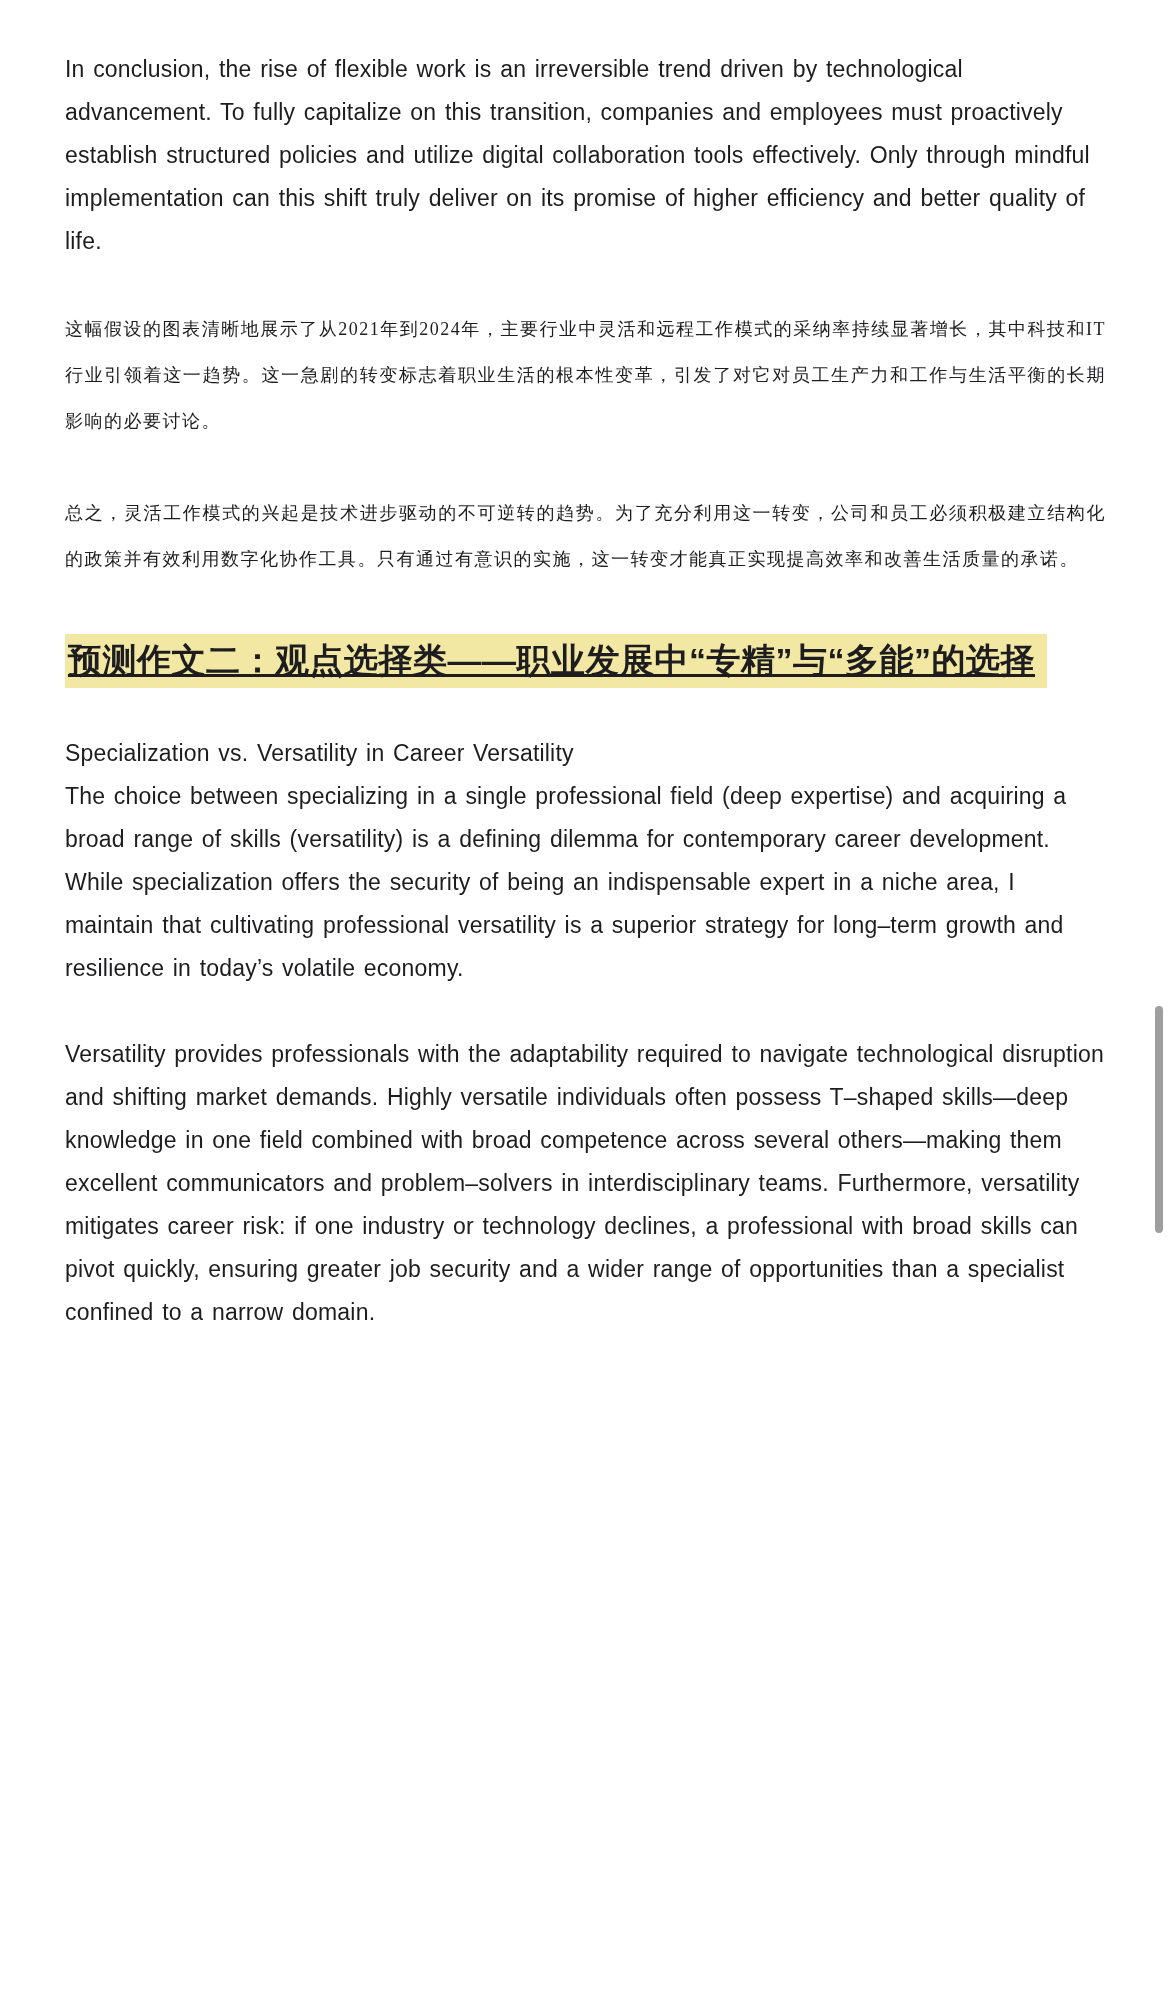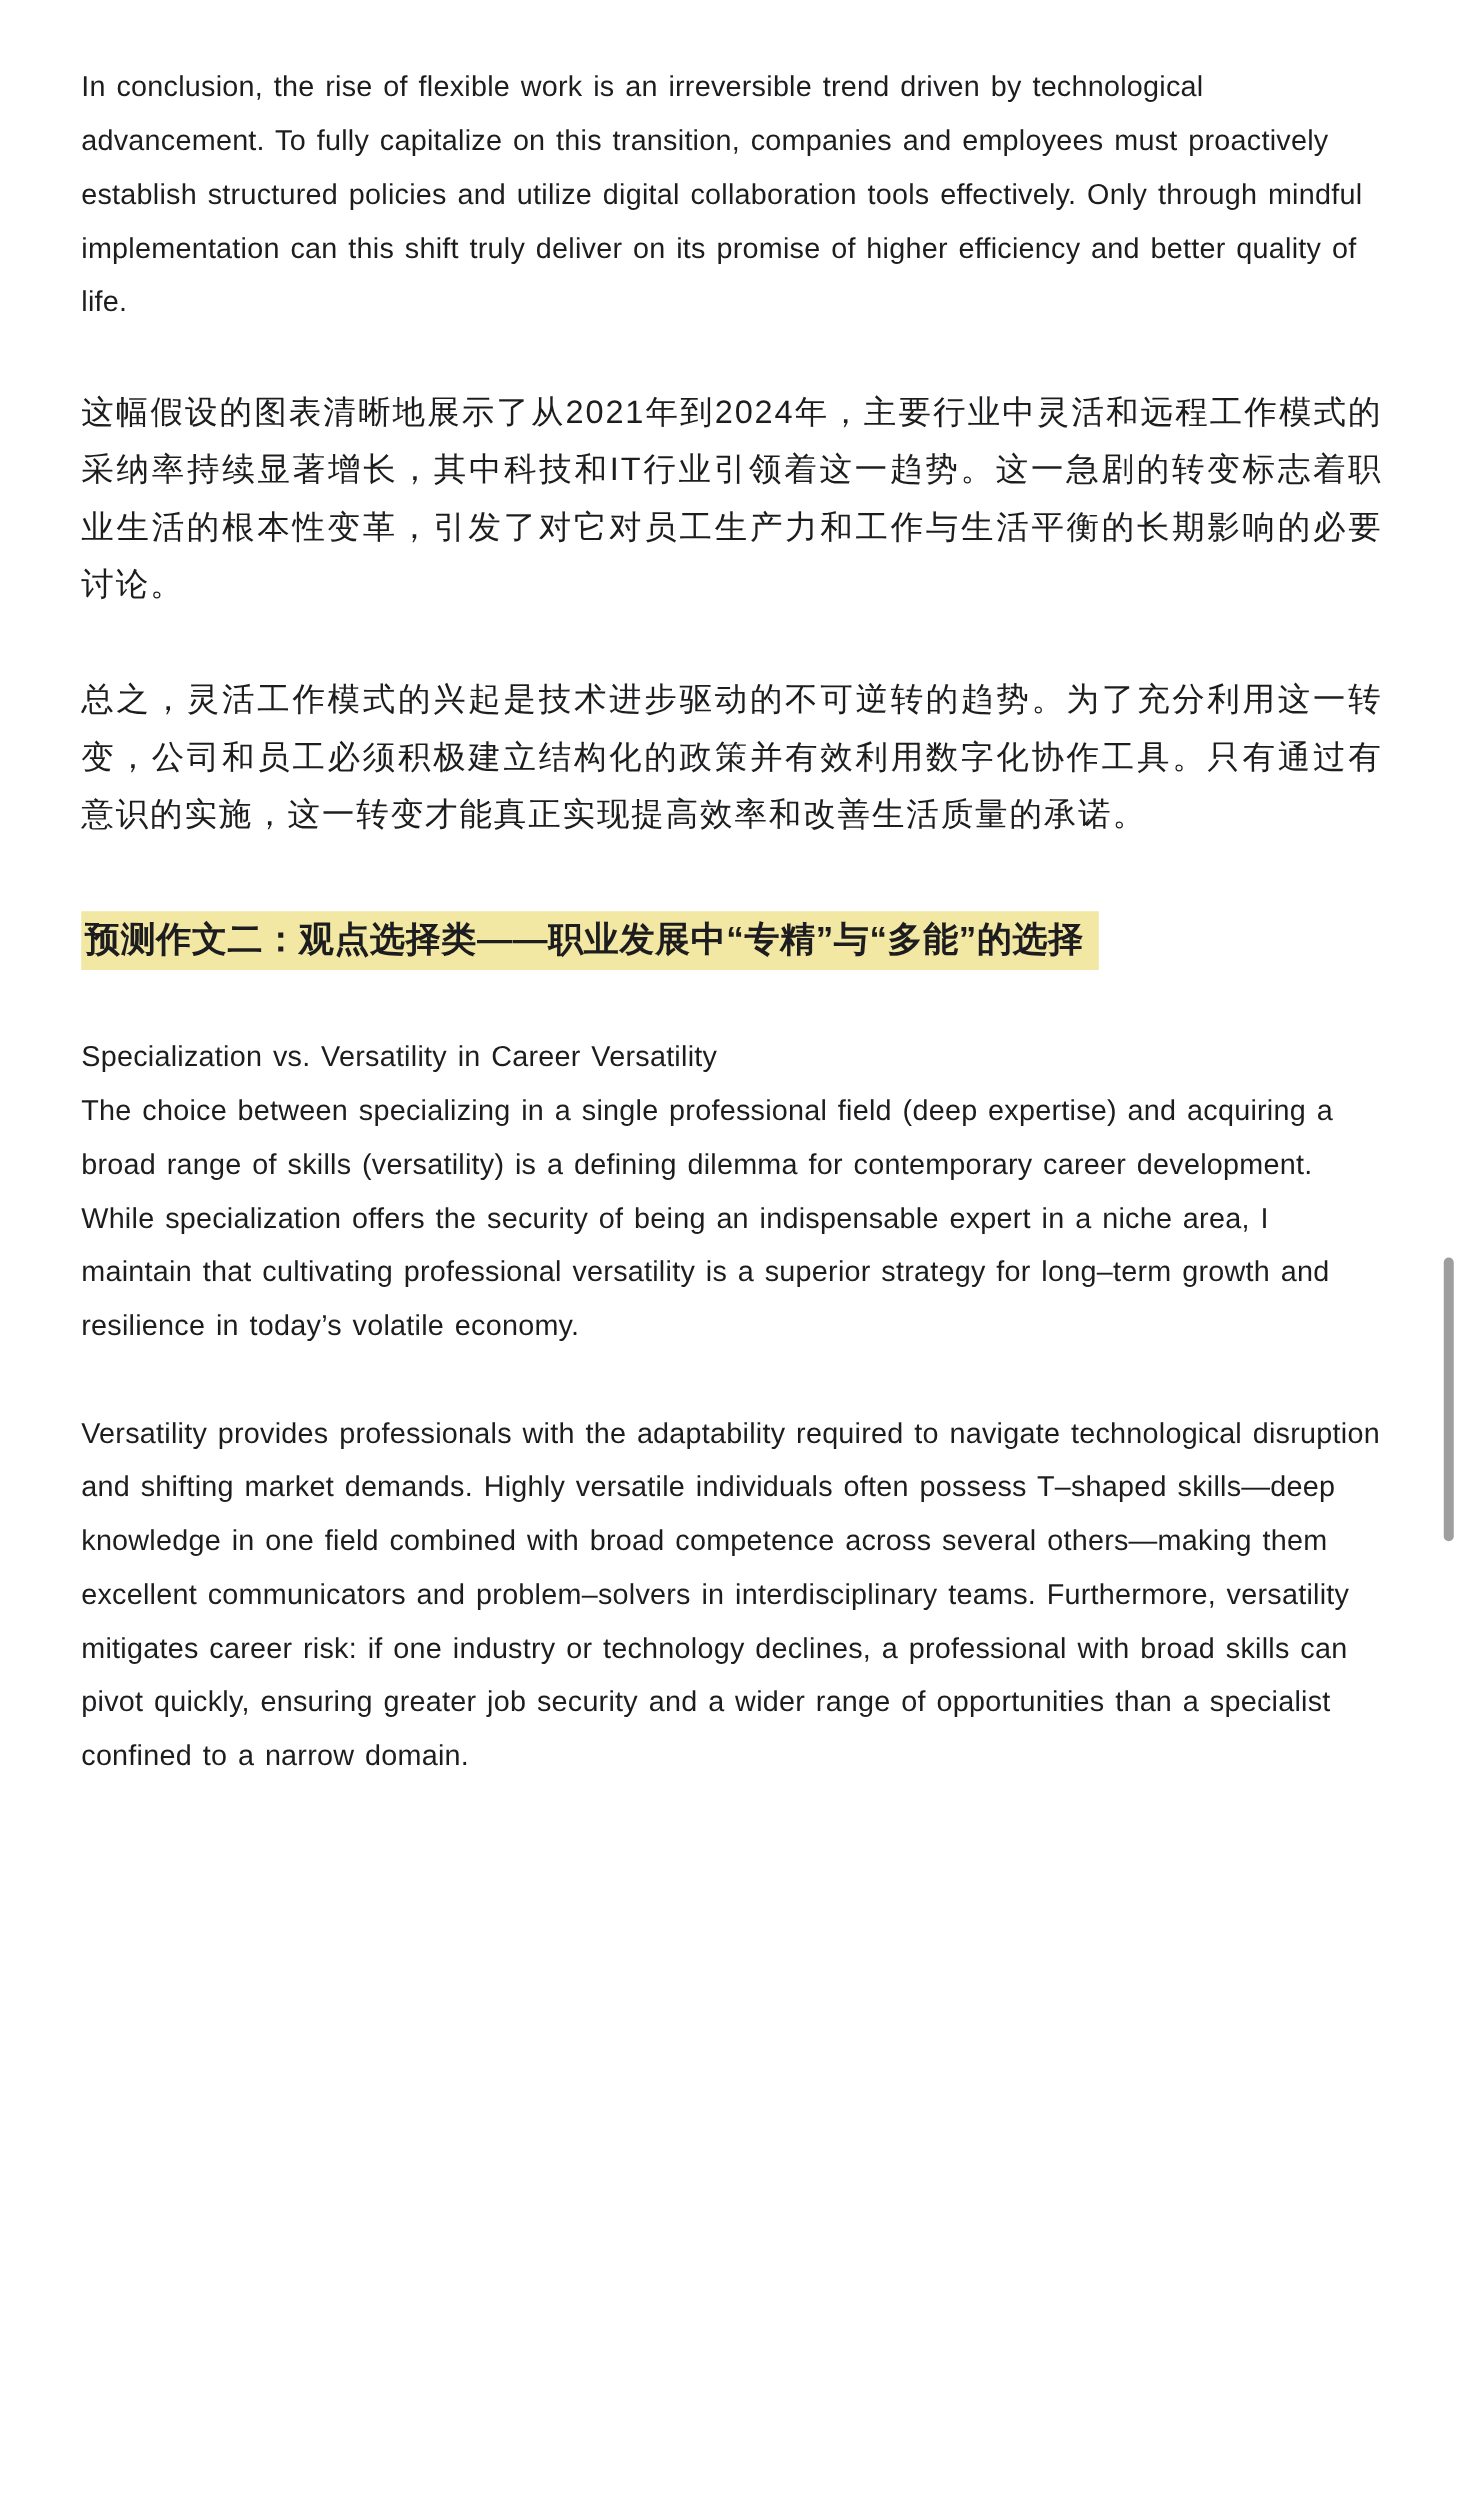--- a/index.html
+++ b/index.html
@@ -29,32 +29,34 @@
     line-height: 43px;
     letter-spacing: 0.2px;
     word-spacing: 2px;
     margin-bottom: 43px;
     text-align: left;
   }
   p.en.no-gap {
     margin-bottom: 0;
   }
   p.zh {
-    font-size: 26px;
+    font-size: 18px;
     line-height: 46px;
     letter-spacing: 1.5px;
     margin-bottom: 46px;
     text-align: justify;
+    font-family: Liberation Serif, serif;
   }
   h2.heading {
     margin: 56px 0 50px 0;
-    font-size: 28px;
+    font-size: 34px;
     line-height: 44px;
     font-weight: 700;
     letter-spacing: 0.5px;
+    text-decoration: underline;
   }
   .hl {
     background: #f2e7a3;
     color: inherit;
     padding: 7px 12px 9px 3px;
     -webkit-box-decoration-break: clone;
     box-decoration-break: clone;
   }
   .scrollbar-thumb {
     position: absolute;

